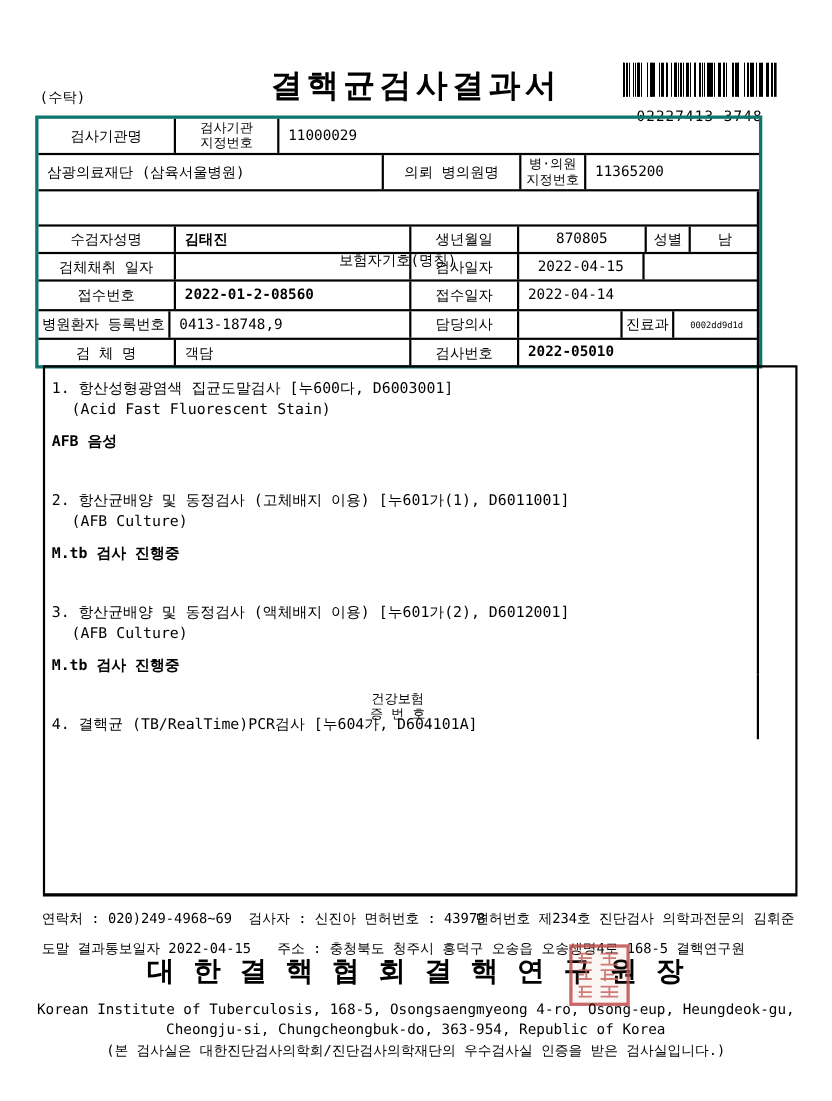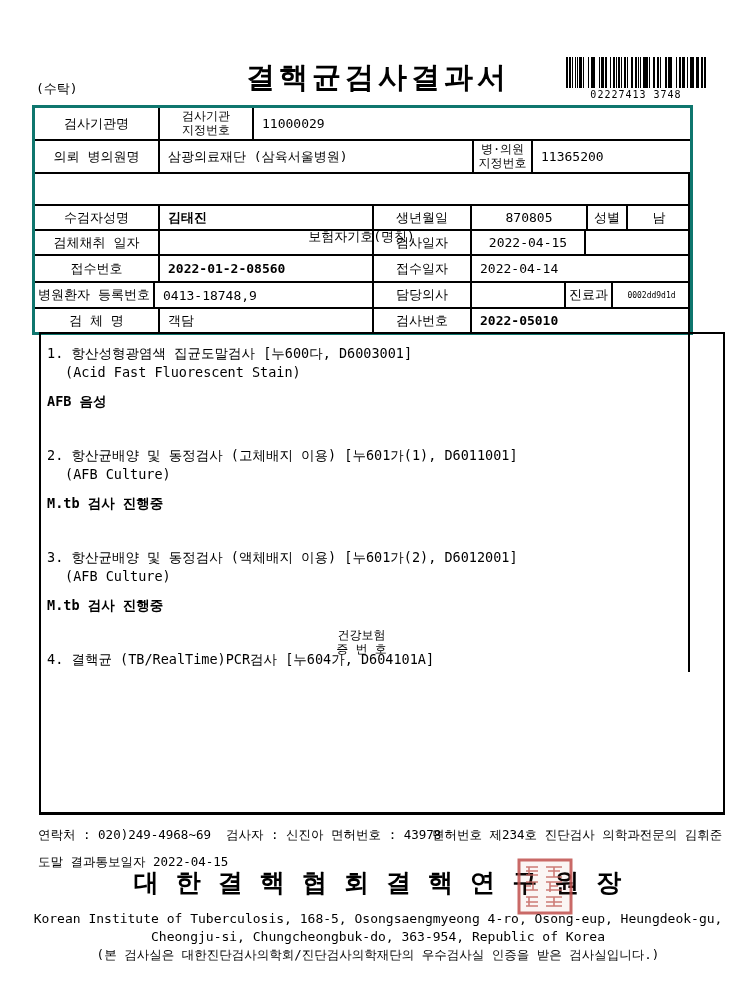--- a/index.html
+++ b/index.html
@@ -9,21 +9,21 @@
   
   .corner{position:absolute;left:36px;top:80px;font-size:13px;}
   .title{position:absolute;left:0;top:58px;width:100%;text-align:center;
          font-size:29px;font-weight:bold;letter-spacing:4px;}
   .barcode-wrap{position:absolute;left:566px;top:57px;width:140px;}
   .barcode{height:31px;width:140px;
     background:
       repeating-linear-gradient(90deg,#000 0 1px,transparent 1px 3px,#000 3px 5px,transparent 5px 6px,#000 6px 7px,transparent 7px 11px),
       repeating-linear-gradient(90deg,#000 0 2px,transparent 2px 9px,#000 9px 10px,transparent 10px 13px);
     background-color:#fff;}
-  .barcode-text{font-size:10px;text-align:center;letter-spacing:1px;margin-top:1px;}
+  .barcode-text{font-size:13px;text-align:center;letter-spacing:1px;margin-top:11px;}
 
   
   .info-table{position:absolute;left:32px;top:105px;width:661px;border:3px solid #0f766e;box-sizing:border-box;}
   .trow{display:flex;border-bottom:2px solid #000;box-sizing:border-box;}
   .trow:last-child{border-bottom:none;}
   .cell{border-right:2px solid #000;box-sizing:border-box;display:flex;align-items:center;
         font-size:13px;overflow:hidden;white-space:nowrap;}
   .cell:last-child{border-right:none;}
   .lbl{justify-content:center;text-align:center;}
   .lbl2{justify-content:center;text-align:center;font-size:12px;line-height:1.15;white-space:pre-line;}
@@ -66,22 +66,22 @@
   </div>
 
   <div class="info-table">
     <div class="trow h33">
       <div class="cell lbl" style="flex:0 0 125px">검사기관명</div>
       <div class="cell lbl2" style="flex:0 0 94px">검사기관
 지정번호</div>
       <div class="cell val" style="flex:1">11000029</div>
     </div>
     <div class="trow h33">
+      <div class="cell val" style="flex:0 0 314px">삼광의료재단 (삼육서울병원)</div>
       <div class="cell lbl" style="flex:0 0 125px">의뢰 병의원명</div>
-      <div class="cell val" style="flex:0 0 314px">삼광의료재단 (삼육서울병원)</div>
       <div class="cell lbl2" style="flex:0 0 59px">병·의원
 지정번호</div>
       <div class="cell val" style="flex:1">11365200</div>
     </div>
     <div class="trow h32">
       <div class="cell lbl" style="flex:0 0 125px">보험자기호(명칭)</div>
       <div class="cell val" style="flex:0 0 314px"></div>
       <div class="cell lbl2" style="flex:0 0 59px">건강보험
 증 번 호</div>
       <div class="cell val" style="flex:1"></div>
@@ -142,20 +142,21 @@
     <div class="res-item" style="top:316px">
       <p class="res-line">4. 결핵균 (TB/RealTime)PCR검사   [누604가, D604101A]</p>
 
     </div>
   </div>
 
   <div class="f-abs" style="left:38px;top:827px">연락처 : 020)249-4968~69</div>
   <div class="f-abs" style="left:226px;top:827px">검사자 : 신진아  면허번호 : 43978</div>
   <div class="f-abs" style="left:432px;top:827px">면허번호 제234호 진단검사 의학과전문의 김휘준</div>
   <div class="f-abs" style="left:38px;top:854px">도말 결과통보일자  2022-04-15</div>
+  <div class="f-abs" style="left:252px;top:854px">주소 : 충청북도 청주시 흥덕구 오송읍 오송생명4로 168-5 결핵연구원</div>
 
   <div class="institution">대 한 결 핵 협 회   결 핵 연 구 원 장</div>
 
   <div class="stamp">
     <svg width="56" height="57" viewBox="0 0 56 57" xmlns="http://www.w3.org/2000/svg">
       <rect x="2" y="2" width="52" height="53" fill="rgba(192,80,77,0.07)" stroke="#c0504d" stroke-width="3"></rect>
       <g stroke="#c4645f" stroke-width="1.6" fill="none">
         <path d="M9 9 h12 M9 13 h12 M12 9 v8 M9 17 h12"></path>
         <path d="M29 9 h16 M31 13 h12 M37 9 v10 M29 19 h16"></path>
         <path d="M9 24 h12 M9 28 h5 M16 24 v8 M9 32 h12"></path>

